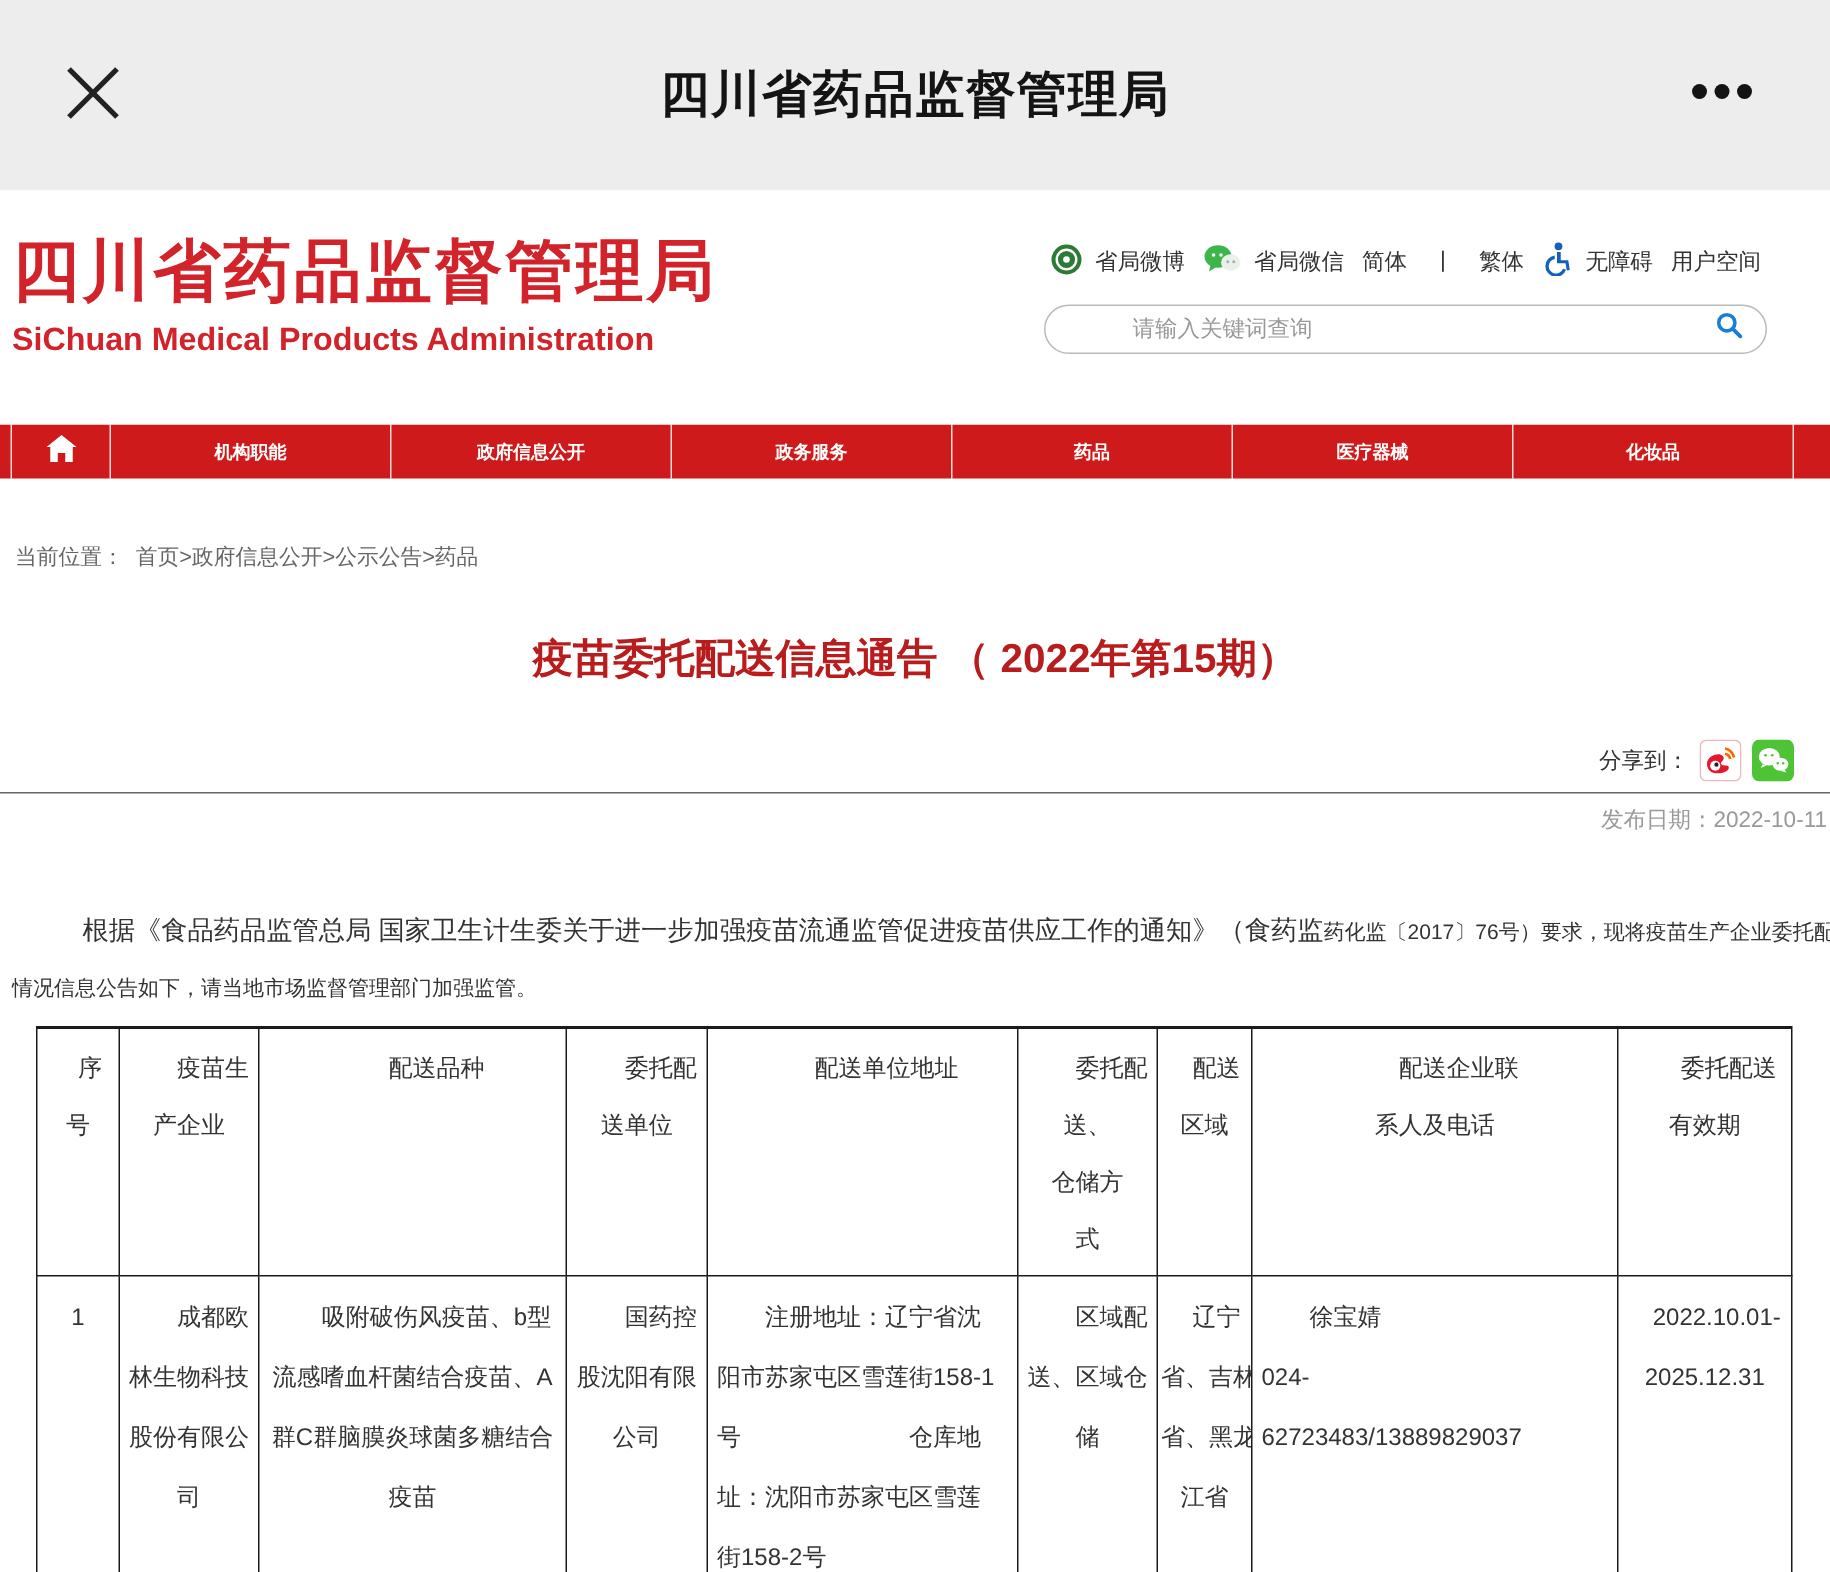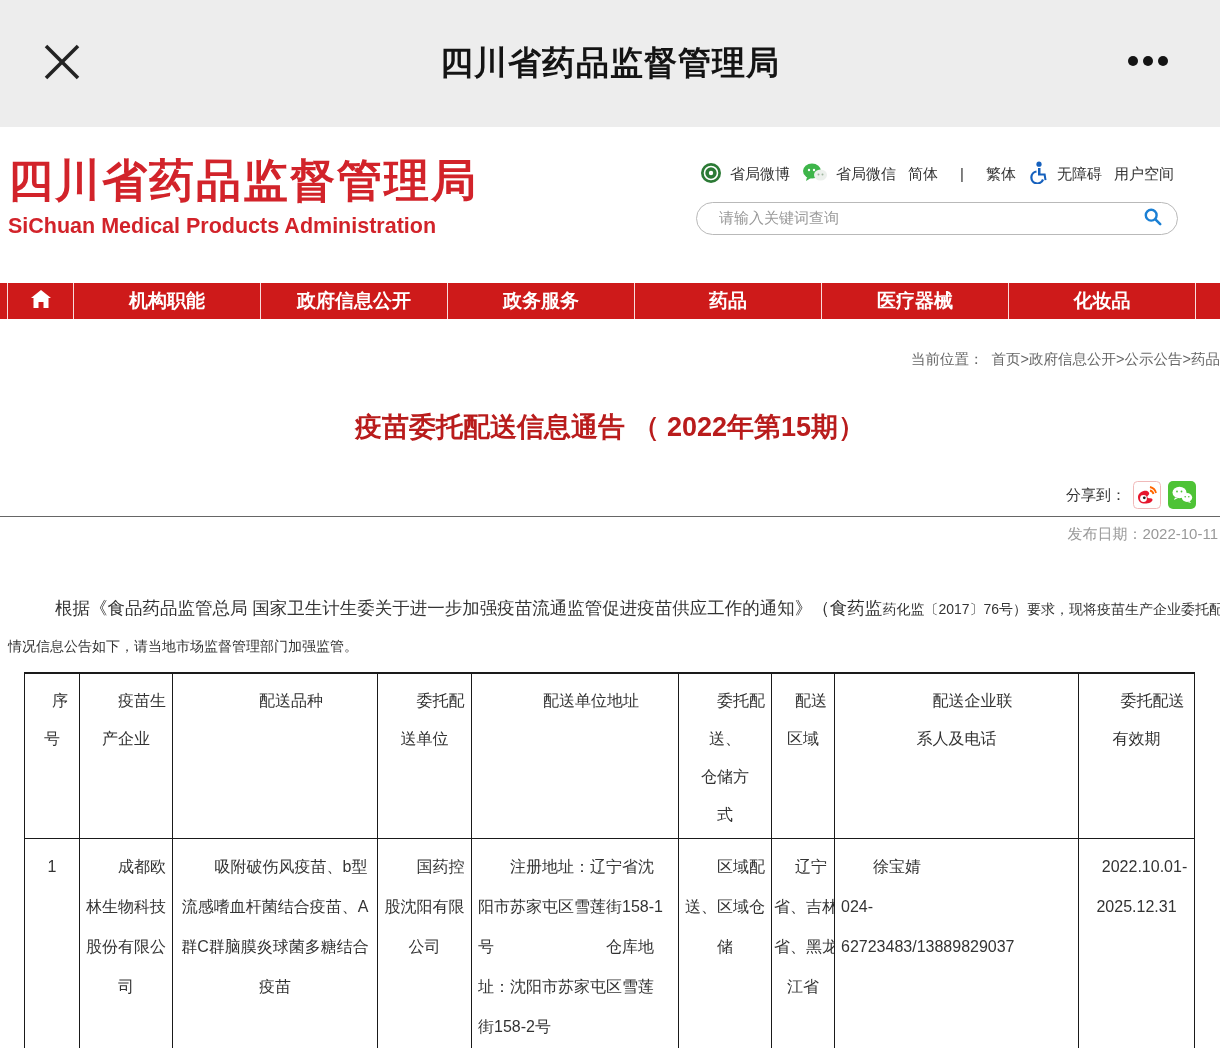--- a/index.html
+++ b/index.html
@@ -23,35 +23,35 @@
   .logo-en { font-size:21.5px; font-weight:bold; margin-top:3px; letter-spacing:0; }
   .header-right { position:absolute; right:42px; top:34px; width:482px; }
   .quick-links { display:flex; align-items:center; justify-content:space-between;
     font-size:15px; color:#333; margin-bottom:15px; padding:0 4px; }
   .ql-item { display:flex; align-items:center; gap:8px; cursor:pointer; }
   .lang-group { display:flex; gap:22px; }
   .search-box { display:flex; align-items:center; height:33px;
     border:1px solid #b9b9b9; border-radius:17px; background:#fff;
     padding:0 14px 0 22px; }
   .search-input { flex:1; border:none; outline:none; font-size:15px; color:#333;
-    background:transparent; font-family:Liberation Serif, serif; }
+    background:transparent; font-family:Liberation Sans, sans-serif;margin-left:36px; }
   .search-input::placeholder { color:#999; }
 
   
   .nav { height:36px; background:#ce1a1a; display:flex; align-items:stretch; color:#fff; }
   .nav-edge { width:8px; border-right:1px solid rgba(255,255,255,.85); }
   .nav-home { width:66px; display:flex; justify-content:center; align-items:center;
     border-right:1px solid rgba(255,255,255,.85); cursor:pointer; }
-  .nav-item { width:187px; text-align:center; font-size:19px; font-weight:bold;
+  .nav-item { width:187px; text-align:center; font-size:12px; font-weight:bold;
     line-height:36px; border-right:1px solid rgba(255,255,255,.85); cursor:pointer; }
   .nav-fill { flex:1; }
 
   
-  .breadcrumb { padding:31px 0 0 10px; font-size:14.5px; color:#666;
-    display:flex; gap:8px;justify-content:flex-end; }
+  .breadcrumb { padding:43px 0 0 10px; font-size:14.5px; color:#666;
+    display:flex; gap:8px; }
   .breadcrumb .path { cursor:pointer; }
 
   
   .article-title { margin-top:40px; text-align:center; font-size:27px;
     font-weight:bold; color:#b91c1c; white-space:nowrap; }
   .share-row { display:flex; justify-content:flex-end; align-items:center; gap:7px;
     margin:36px 24px 0 0; font-size:15px; color:#333; }
   .share-icon { width:28px; height:28px; border-radius:4px; cursor:pointer; }
   .rule { border:none; border-top:1px solid #666; margin:7px 0 0 0; }
   .pub-date { text-align:right; font-size:15px; color:#999; padding:8px 2px 0 0; }

